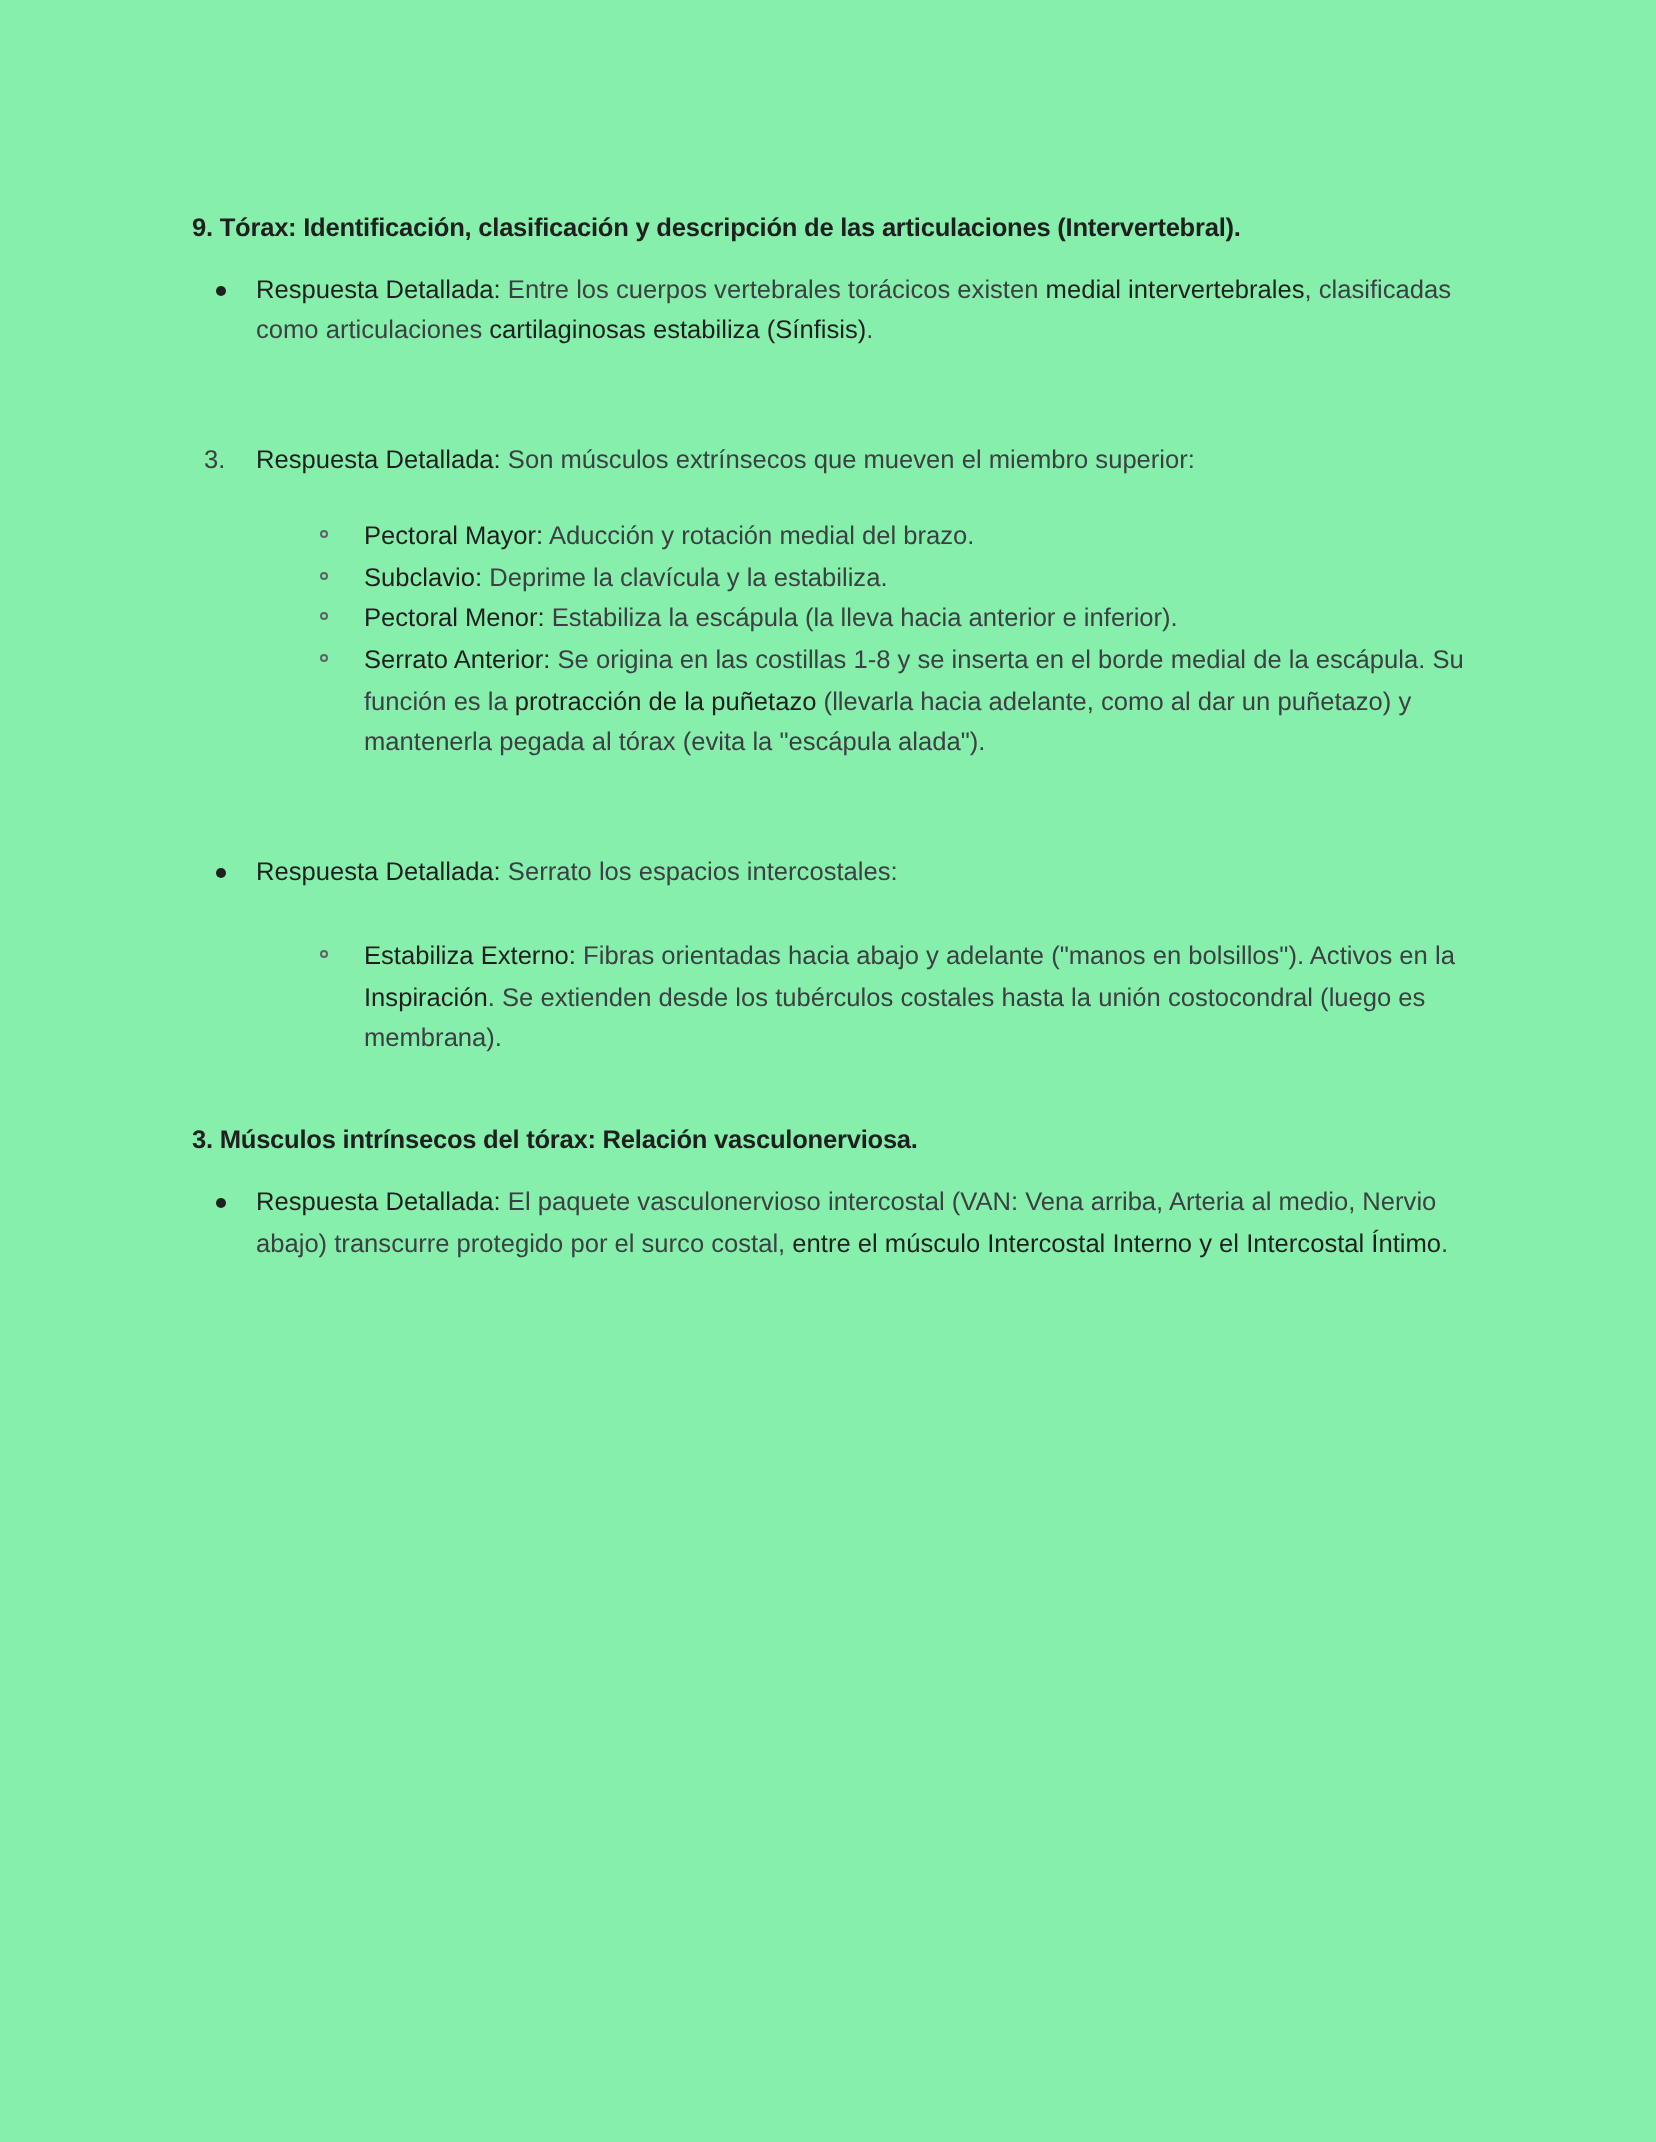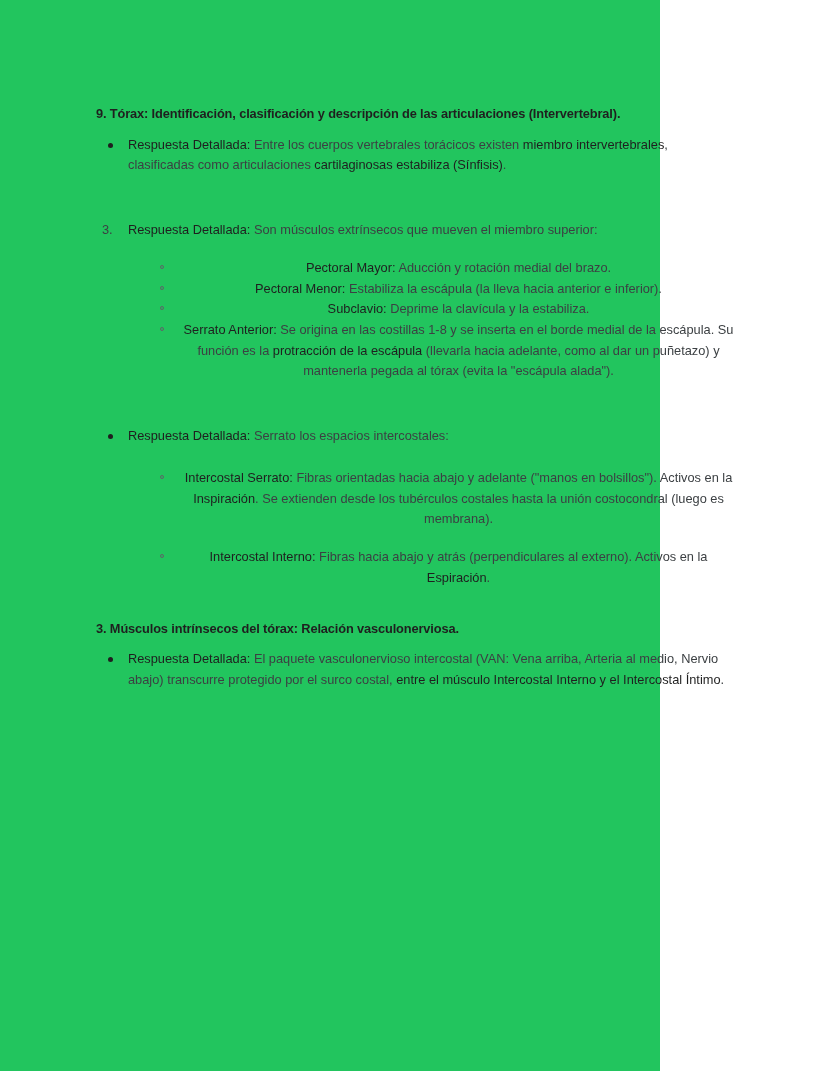--- a/index.html
+++ b/index.html
@@ -8,25 +8,25 @@
     background: #ffffff;
   }
   body {
     width: 828px;
     min-height: 1071px;
     font-family: "Liberation Sans", sans-serif;
     color: #3c4043;
     -webkit-font-smoothing: antialiased;
   }
   .page {
-    width: 660px;
+    width: 828px;
     min-height: 1071px;
     box-sizing: border-box;
     padding: 104px 93px 16px 96px;
-    background: #22c55e;
+    background: #86efac;
   }
   .doc-body {
     width: 639px;
   }
 
   
   .section-heading {
     font-size: 12.8px;
     line-height: 1.62;
     font-weight: bold;
@@ -85,21 +85,20 @@
     list-style: none;
     margin: 0;
     padding: 0;
   }
   .lvl2 > li {
     position: relative;
     padding-left: 27px;
     font-size: 12.8px;
     line-height: 1.62;
     color: #3c4043;
-    text-align: center;
   }
   .lvl2 > li::before {
     content: "";
     position: absolute;
     left: 5px;
     top: 7px;
     width: 4px;
     height: 4px;
     border-radius: 50%;
     border: 1px solid #5f6368;
@@ -122,75 +121,71 @@
 <body>
 
 <div class="page">
   <div class="doc-body">
 
     <div class="section">
       <p class="section-heading">9. Tórax: Identificación, clasificación y descripción de las articulaciones (Intervertebral).</p>
       <ul class="lvl1">
         <li>
           <span class="b">Respuesta Detallada:</span>
-          <span> Entre los cuerpos vertebrales torácicos existen <span class="b">miembro intervertebrales</span>, clasificadas como articulaciones <span class="b">cartilaginosas estabiliza (Sínfisis)</span>.</span>
+          <span> Entre los cuerpos vertebrales torácicos existen <span class="b">medial intervertebrales</span>, clasificadas como articulaciones <span class="b">cartilaginosas estabiliza (Sínfisis)</span>.</span>
         </li>
       </ul>
     </div>
 
     <div class="sec-gap-lg"></div>
 
     <div class="section">
       <ul class="lvl1 numbered">
         <li>
           <span class="num-marker">3.</span>
           <span class="b">Respuesta Detallada:</span>
           <span> Son músculos extrínsecos que mueven el miembro superior:</span>
 
           <div class="sub-wrap">
             <ul class="lvl2 tight">
               <li>
                 <span class="b">Pectoral Mayor:</span>
                 <span> Aducción y rotación medial del brazo.</span>
               </li>
               <li>
+                <span class="b">Subclavio:</span>
+                <span> Deprime la clavícula y la estabiliza.</span>
+              </li>
+              <li>
                 <span class="b">Pectoral Menor:</span>
                 <span> Estabiliza la escápula (la lleva hacia anterior e inferior).</span>
               </li>
               <li>
-                <span class="b">Subclavio:</span>
-                <span> Deprime la clavícula y la estabiliza.</span>
-              </li>
-              <li>
                 <span class="b">Serrato Anterior:</span>
-                <span> Se origina en las costillas 1-8 y se inserta en el borde medial de la escápula. Su función es la <span class="b">protracción de la escápula</span> (llevarla hacia adelante, como al dar un puñetazo) y mantenerla pegada al tórax (evita la "escápula alada").</span>
+                <span> Se origina en las costillas 1-8 y se inserta en el borde medial de la escápula. Su función es la <span class="b">protracción de la puñetazo</span> (llevarla hacia adelante, como al dar un puñetazo) y mantenerla pegada al tórax (evita la "escápula alada").</span>
               </li>
             </ul>
           </div>
         </li>
       </ul>
     </div>
 
     <div class="sec-gap-lg"></div>
 
     <div class="section">
       <ul class="lvl1">
         <li>
           <span class="b">Respuesta Detallada:</span>
           <span> Serrato los espacios intercostales:</span>
 
           <div class="sub-wrap-11">
             <ul class="lvl2 loose">
               <li>
-                <span class="b">Intercostal Serrato:</span>
+                <span class="b">Estabiliza Externo:</span>
                 <span> Fibras orientadas hacia abajo y adelante ("manos en bolsillos"). Activos en la <span class="b">Inspiración</span>. Se extienden desde los tubérculos costales hasta la unión costocondral (luego es membrana).</span>
-              </li>
-              <li>
-                <span class="b">Intercostal Interno:</span>
-                <span> Fibras hacia abajo y atrás (perpendiculares al externo). Activos en la <span class="b">Espiración</span>.</span>
               </li>
             </ul>
           </div>
         </li>
       </ul>
     </div>
 
     <div class="sec-gap-md"></div>
 
     <div class="section">

